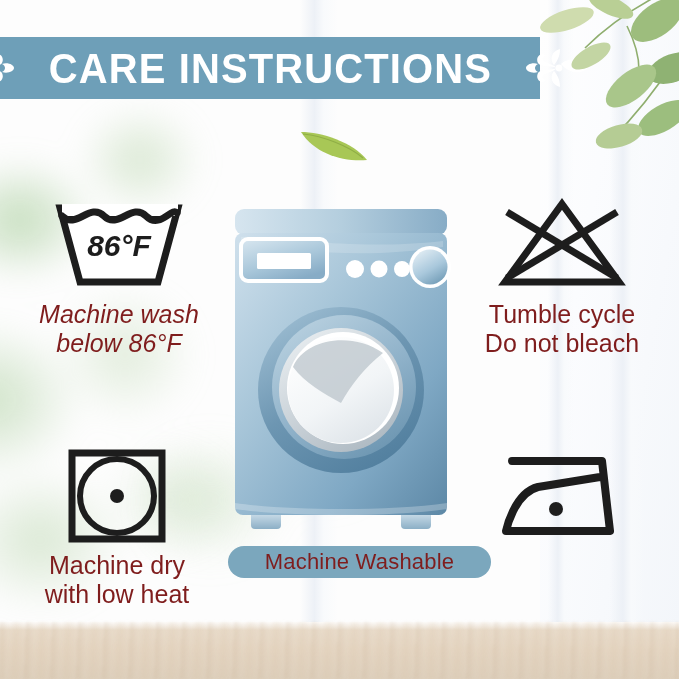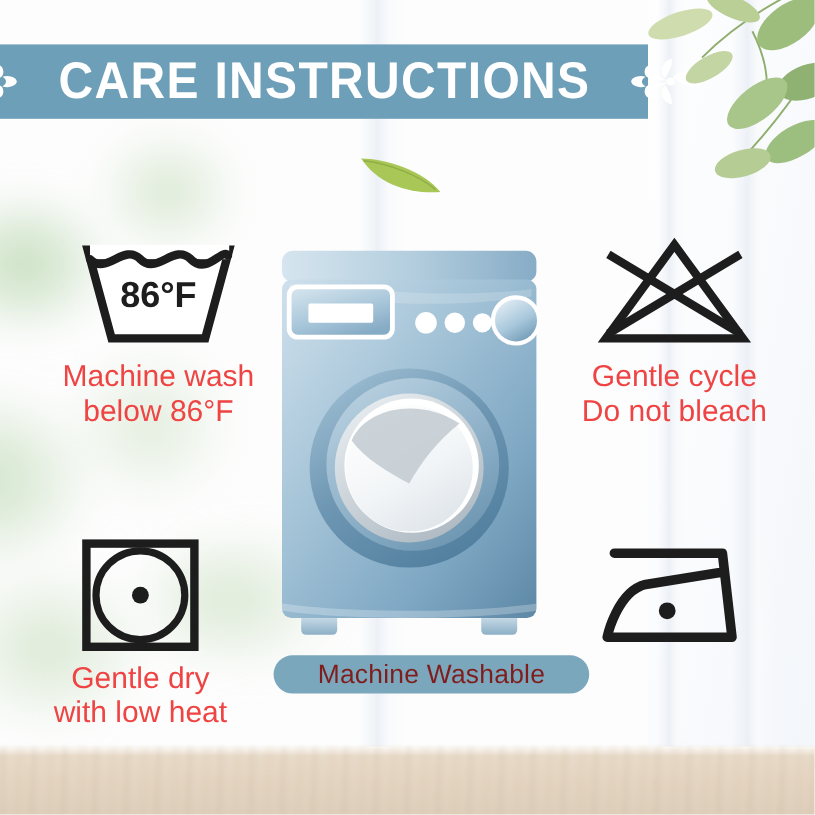--- a/index.html
+++ b/index.html
@@ -173,35 +173,35 @@
 
   
   .cell {
     position: absolute;
     z-index: 5;
     display: flex;
     flex-direction: column;
     align-items: center;
     width: 230px;
   }
-  .cell-tl { left: 17px;   top: 192px; }
+  .cell-tl { left: 4px;   top: 192px; font-style: italic; }
   .cell-tr { left: 447px; top: 192px; }
   .cell-bl { left: 2px;   top: 443px; }
   .cell-br { left: 447px; top: 443px; }
 
   .cell-icon {
     height: 104px;
     display: flex;
     align-items: center;
     justify-content: center;
   }
   .cell-label {
     margin-top: 4px;
     text-align: center;
-    color: #ef4444;
+    color: #7f1d1d;
     font-size: 25px;
     line-height: 1.16;
     white-space: pre-line;
   }
 </style>
 </head>
 <body>
 
 <div class="poster">
 
@@ -370,33 +370,33 @@
   </div>
 
   <div class="cell cell-tr">
     <div class="cell-icon">
       <svg width="142" height="100" viewBox="0 0 142 100">
         <path d="M71 10 L128 88 L14 88 Z" fill="none" stroke="#1d1d1d" stroke-width="7" stroke-linejoin="miter"></path>
         <line x1="16" y1="18" x2="126" y2="84" stroke="#1d1d1d" stroke-width="7" stroke-linecap="butt"></line>
         <line x1="126" y1="18" x2="16" y2="84" stroke="#1d1d1d" stroke-width="7" stroke-linecap="butt"></line>
       </svg>
     </div>
-    <div class="cell-label">Gentle cycle
+    <div class="cell-label">Tumble cycle
 Do not bleach</div>
   </div>
 
   <div class="cell cell-bl">
     <div class="cell-icon">
       <svg width="110" height="100" viewBox="0 0 110 100">
         <rect x="10" y="8" width="90" height="86" fill="none" stroke="#1d1d1d" stroke-width="7"></rect>
         <circle cx="55" cy="51" r="37" fill="none" stroke="#1d1d1d" stroke-width="6"></circle>
         <circle cx="55" cy="51" r="7" fill="#1d1d1d"></circle>
       </svg>
     </div>
-    <div class="cell-label">Gentle dry
+    <div class="cell-label">Machine dry
 with low heat</div>
   </div>
 
   <div class="cell cell-br">
     <div class="cell-icon">
       <svg width="140" height="100" viewBox="0 0 140 100">
         <path d="M20 16 L110 16 L118 86 L14 86 C14 86, 22 48, 46 42 L108 32" fill="none" stroke="#1d1d1d" stroke-width="8" stroke-linejoin="round" stroke-linecap="round"></path>
         <circle cx="64" cy="64" r="7" fill="#1d1d1d"></circle>
       </svg>
     </div>

